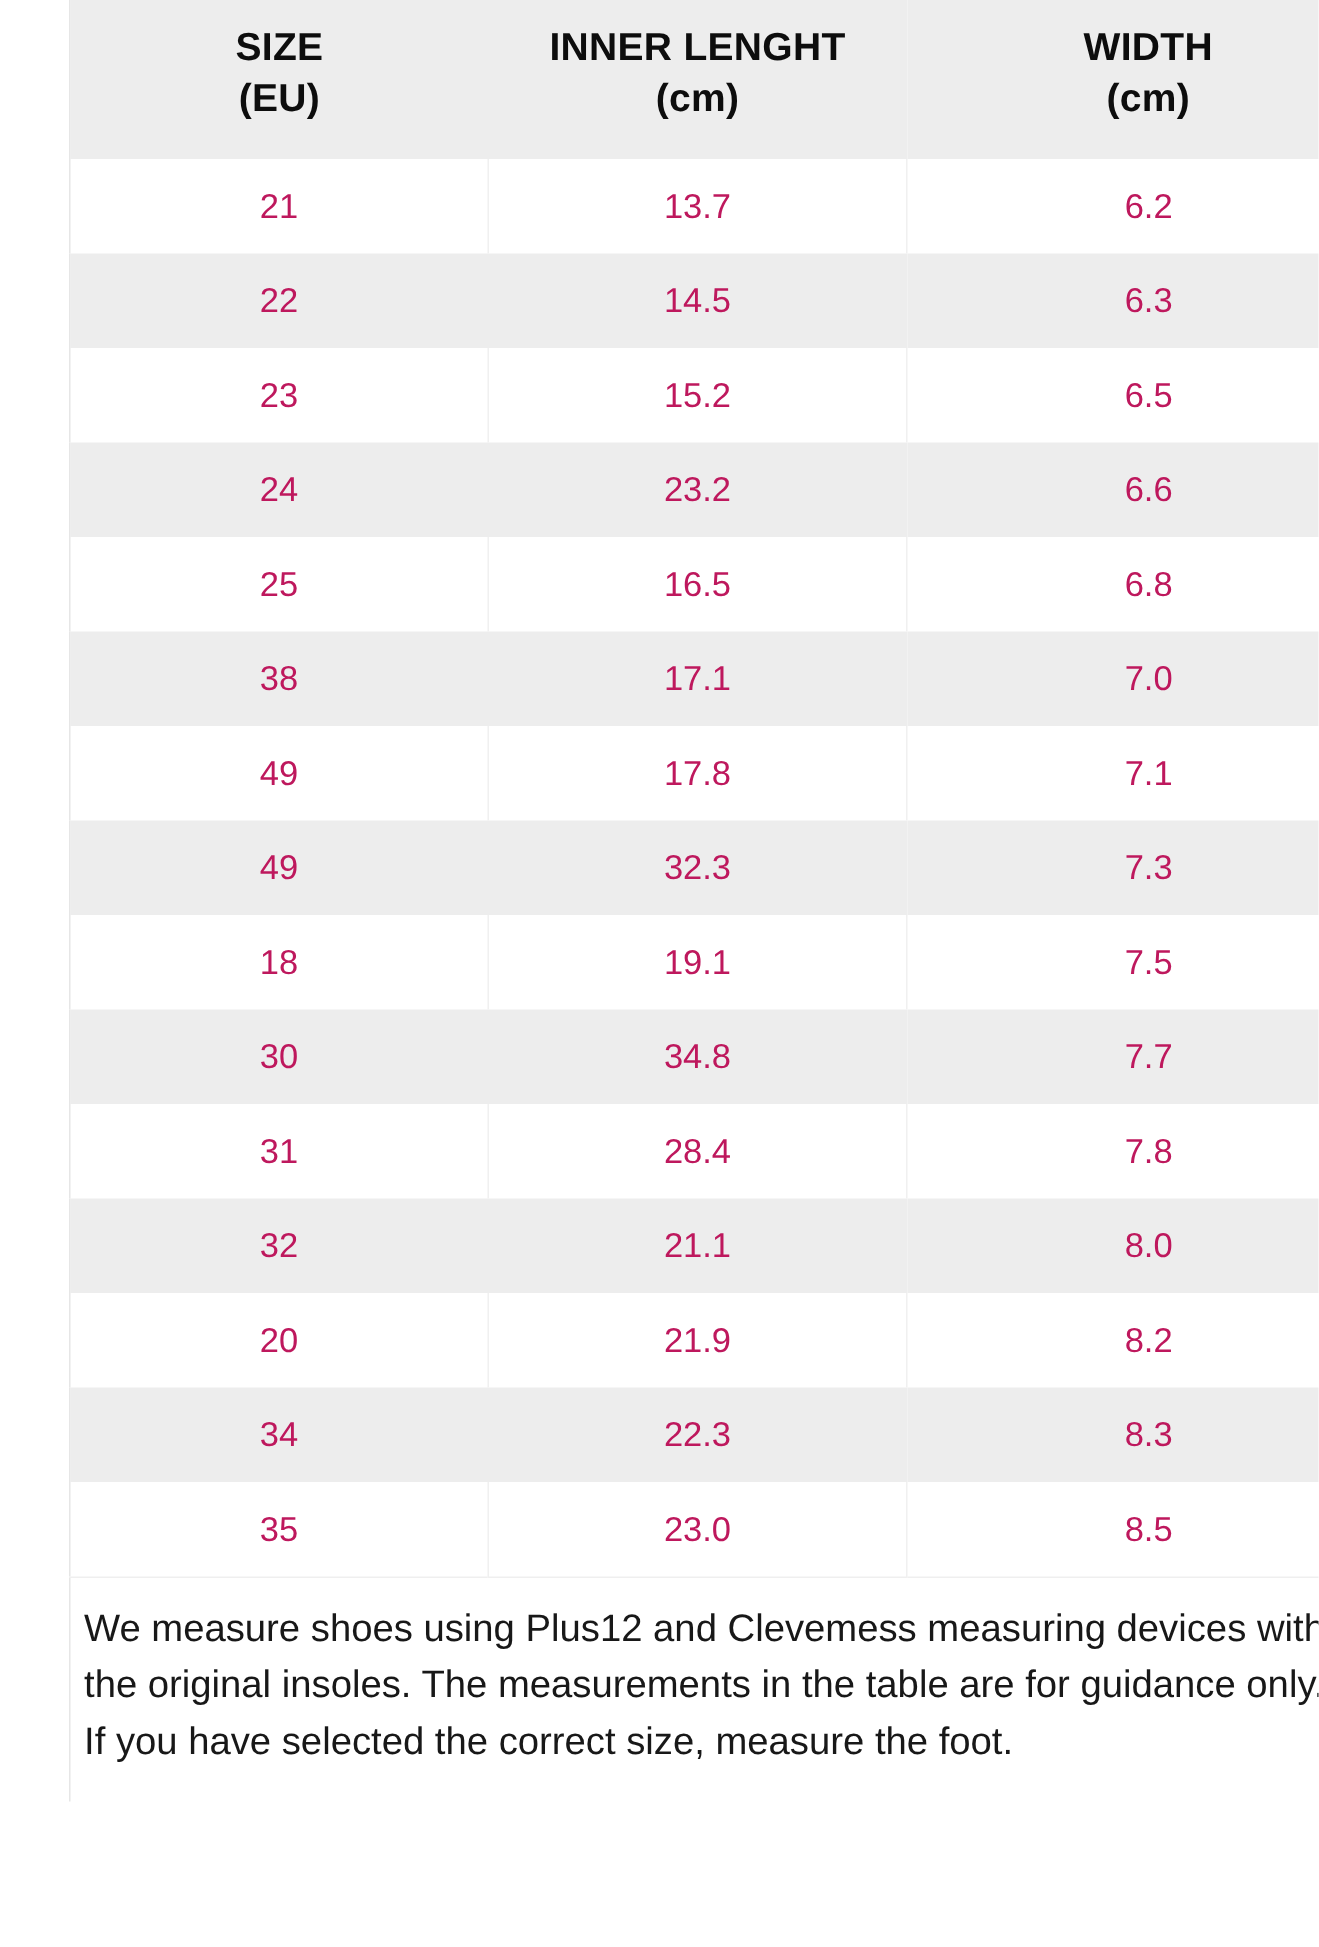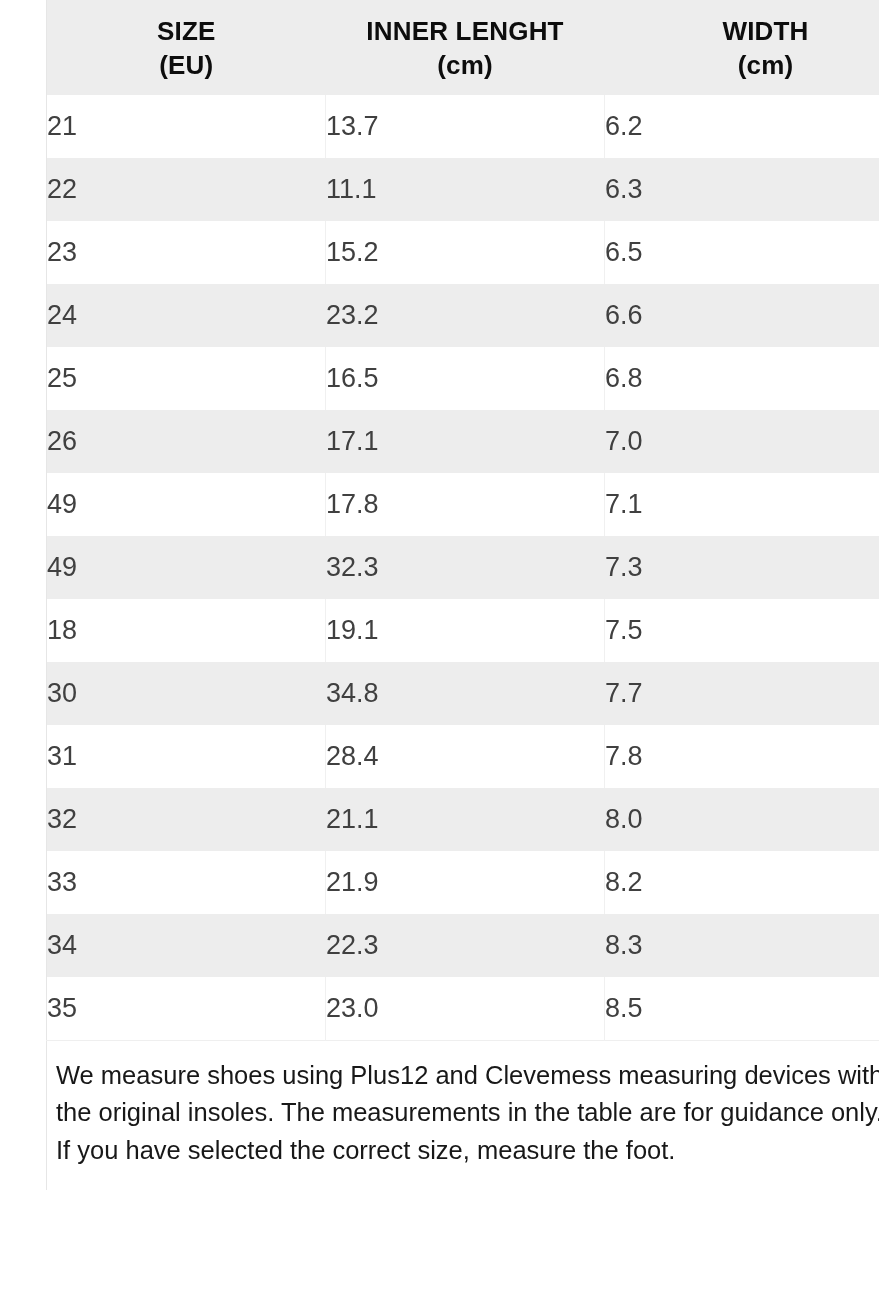--- a/index.html
+++ b/index.html
@@ -42,32 +42,32 @@
   col.col-width  { width: 322px; }
 
   thead th {
     background: #ededed;
     font-weight: bold;
     font-size: 26px;
     line-height: 1.32;
     color: #0d0d0d;
     text-align: center;
     vertical-align: middle;
-    padding: 14px 6px 12px 6px;
+    padding: 14px 6px 23px 6px;
     letter-spacing: .2px;
   }
   thead th .hdr-line { display: block; white-space: nowrap; }
 
   tbody td {
     height: 63px;
-    font-size: 27px;
+    font-size: 23px;
     line-height: 1;
-    text-align: left;
+    text-align: center;
     vertical-align: middle;
-    color: #404040;
+    color: #be185d;
     padding: 0;
     border-right: 1px solid #f0f0f0;
   }
   tbody td:last-child { border-right: none; }
 
   tbody tr.row-odd  td { background: #ffffff; }
   tbody tr.row-even td { background: #ededed; }
 
   
   tbody tr.row-even td { border-right-color: transparent; }
@@ -113,40 +113,40 @@
         </tr>
       </thead>
       <tbody id="size-table-body">
           <tr class="row-odd">
             <td>21</td>
             <td>13.7</td>
             <td>6.2</td>
           </tr>
           <tr class="row-even">
             <td>22</td>
-            <td>11.1</td>
+            <td>14.5</td>
             <td>6.3</td>
           </tr>
           <tr class="row-odd">
             <td>23</td>
             <td>15.2</td>
             <td>6.5</td>
           </tr>
           <tr class="row-even">
             <td>24</td>
             <td>23.2</td>
             <td>6.6</td>
           </tr>
           <tr class="row-odd">
             <td>25</td>
             <td>16.5</td>
             <td>6.8</td>
           </tr>
           <tr class="row-even">
-            <td>26</td>
+            <td>38</td>
             <td>17.1</td>
             <td>7.0</td>
           </tr>
           <tr class="row-odd">
             <td>49</td>
             <td>17.8</td>
             <td>7.1</td>
           </tr>
           <tr class="row-even">
             <td>49</td>
@@ -167,21 +167,21 @@
             <td>31</td>
             <td>28.4</td>
             <td>7.8</td>
           </tr>
           <tr class="row-even">
             <td>32</td>
             <td>21.1</td>
             <td>8.0</td>
           </tr>
           <tr class="row-odd">
-            <td>33</td>
+            <td>20</td>
             <td>21.9</td>
             <td>8.2</td>
           </tr>
           <tr class="row-even">
             <td>34</td>
             <td>22.3</td>
             <td>8.3</td>
           </tr>
           <tr class="row-odd">
             <td>35</td>

